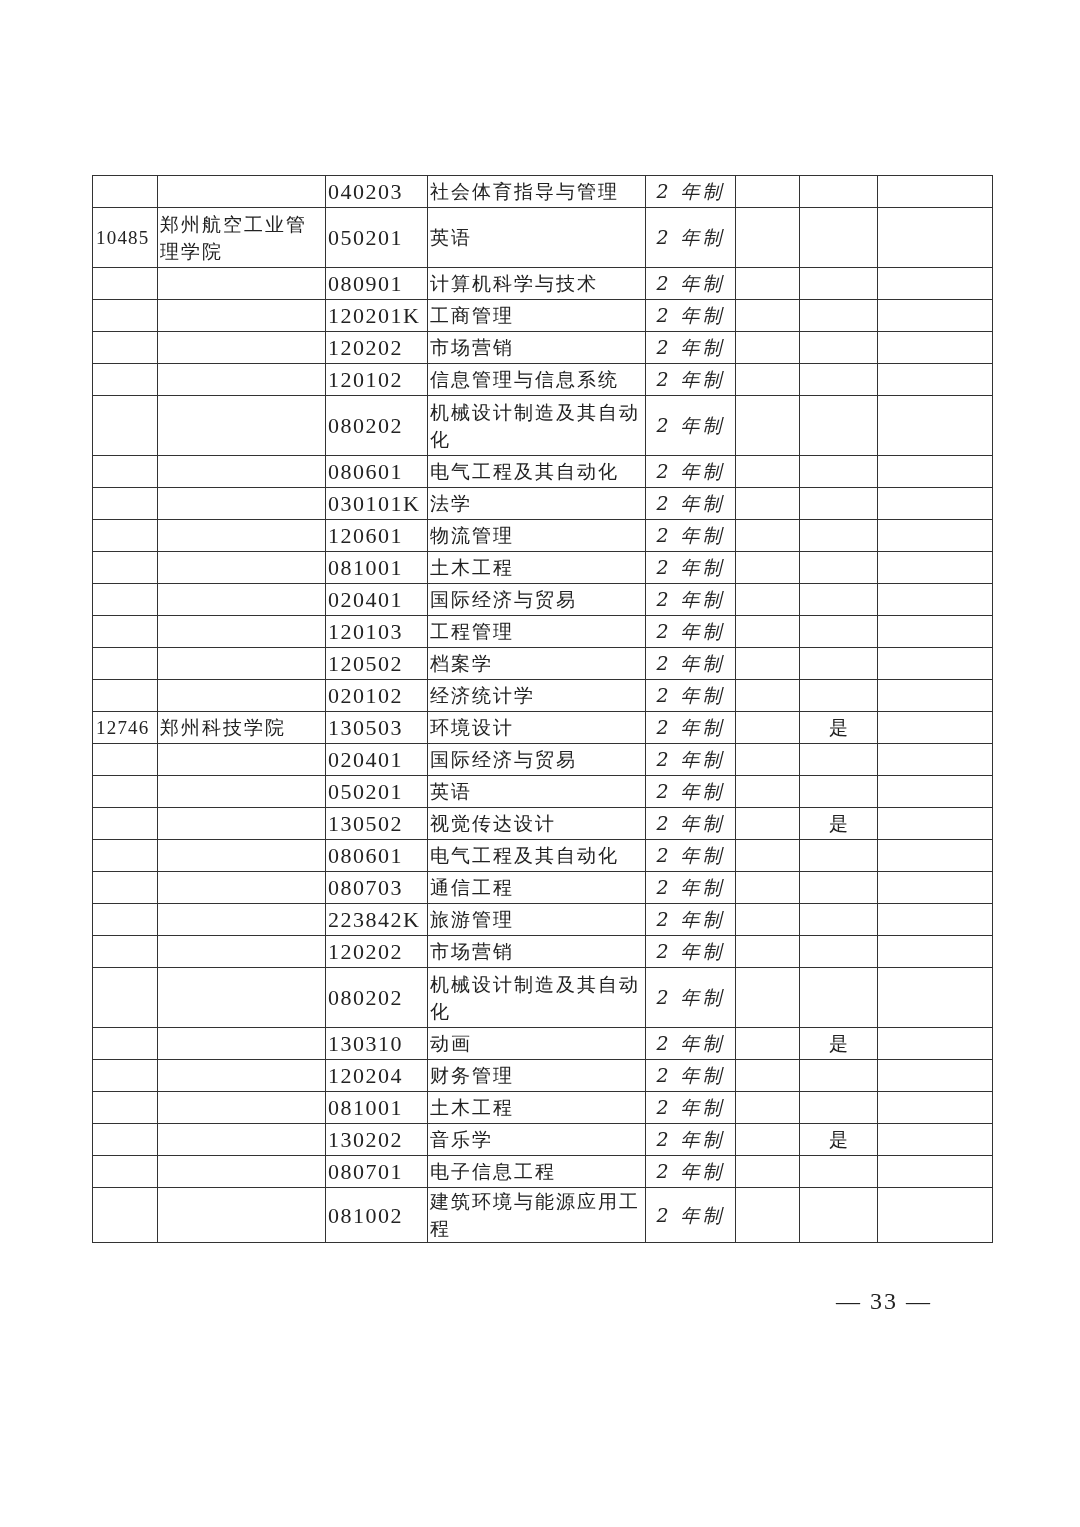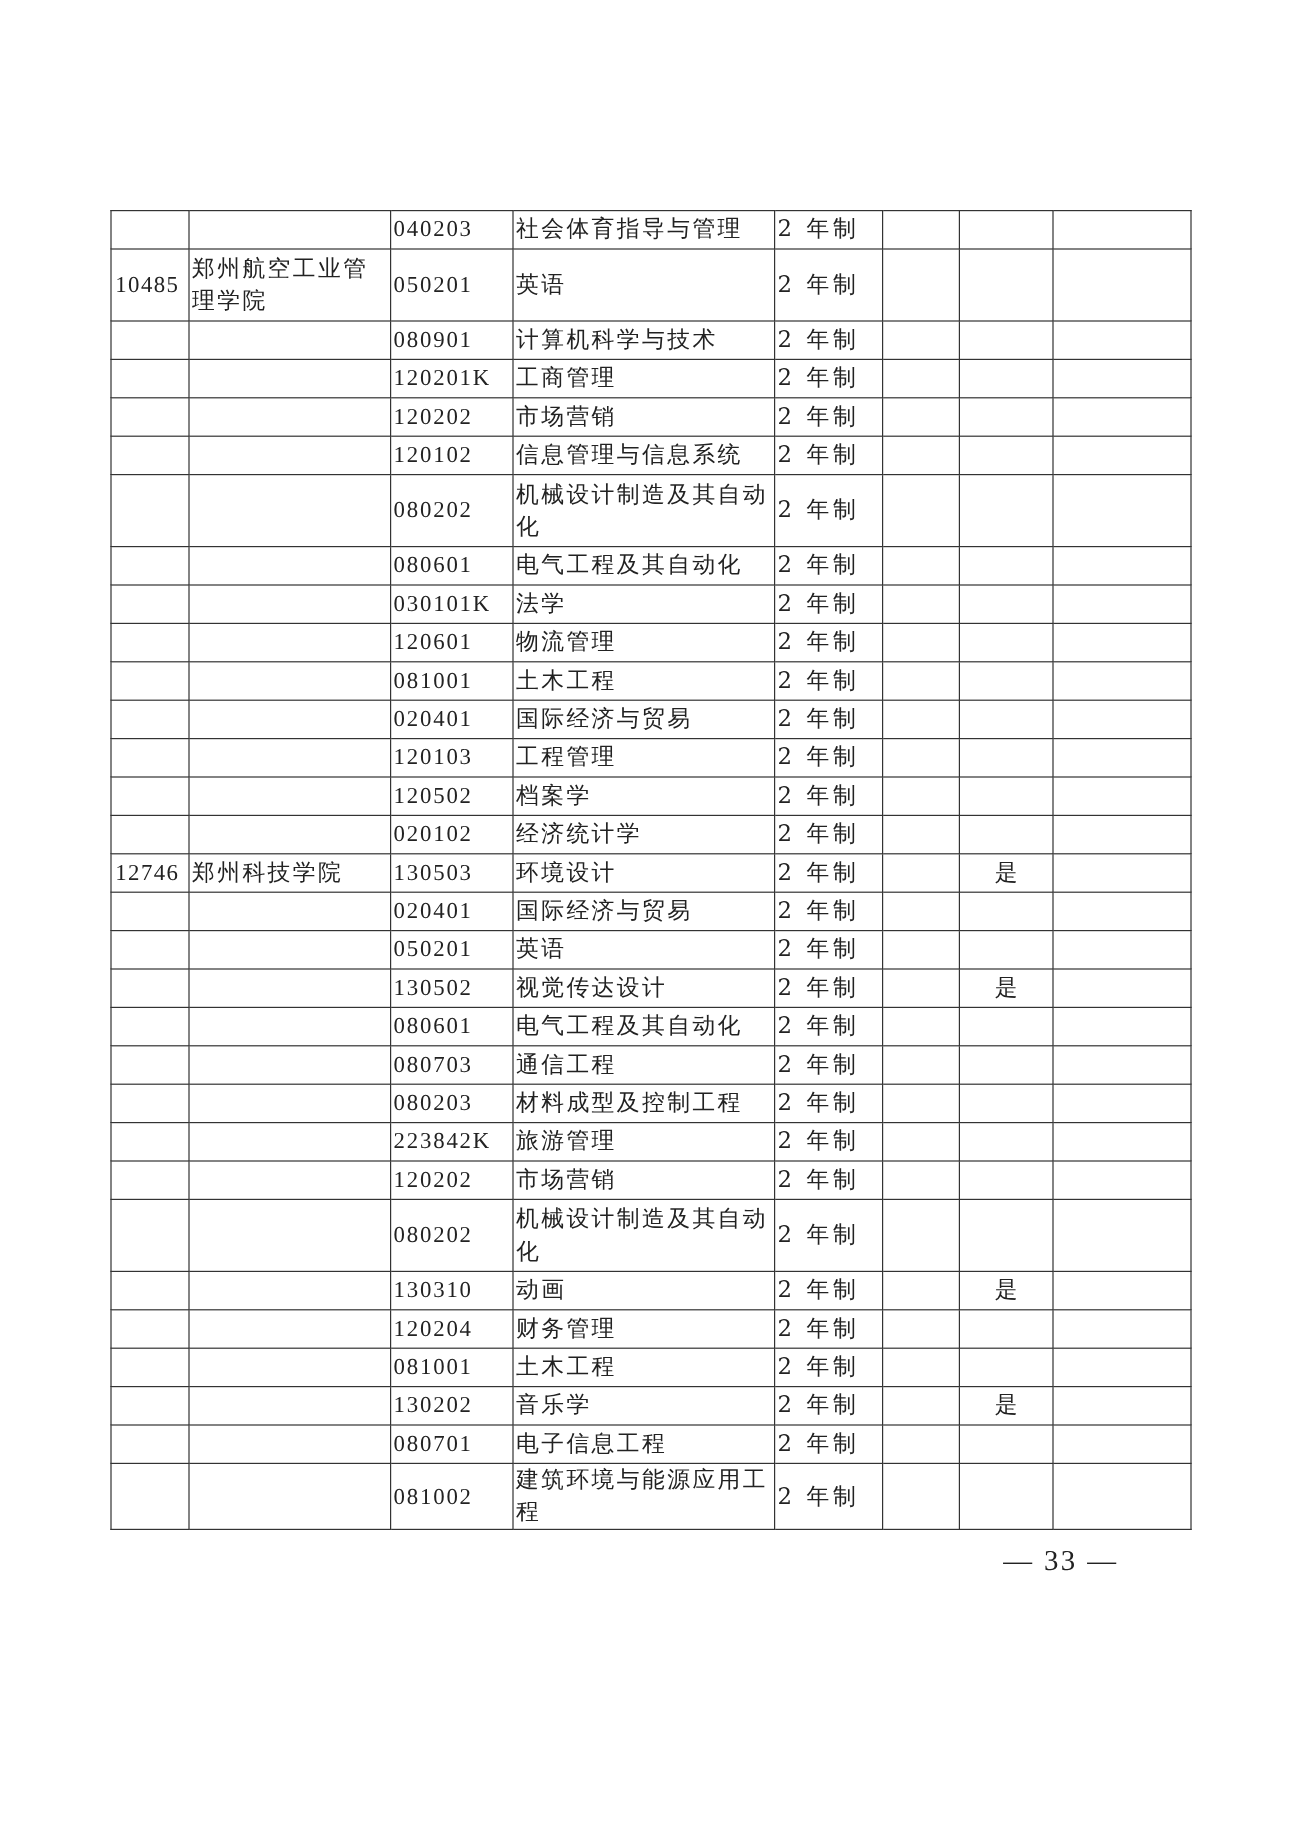--- a/index.html
+++ b/index.html
@@ -1,24 +1,24 @@
 <!DOCTYPE html>
 <html><head>
 <meta charset="utf-8">
 <style>
   html, body { margin:0; padding:0; background:#ffffff; }
   body { width:1080px; height:1527px; position:relative; overflow:hidden;
          font-family:"DejaVu Serif","Liberation Serif",serif; color:#222; }
   table { position:absolute; left:92px; top:175px; border-collapse:collapse; table-layout:fixed; }
   td { border:1.3px solid #333; padding:0 2px; font-size:19px; vertical-align:middle; line-height:27px; overflow:hidden; }
-  td.code { font-family:"Liberation Serif",serif; font-size:19px; letter-spacing:1.5px; padding-left:2px; }
+  td.code { font-family:"Liberation Serif",serif; font-size:22px; letter-spacing:1.5px; padding-left:2px; }
   td.uid  { font-family:"Liberation Serif",serif; font-size:19px; letter-spacing:1.2px; padding-left:3px; }
   td.name { letter-spacing:2px; }
   td.major { letter-spacing:2px; }
-  td.dur { text-align:left; letter-spacing:3px; }
+  td.dur { text-align:center; letter-spacing:3px;font-style:italic; }
   td.flag { text-align:center; }
   .pageno { position:absolute; left:836px; top:1288px; font-family:"Liberation Serif",serif; font-size:24px; letter-spacing:2px; }
 </style>
 </head>
 <body>
 
 <table>
   <colgroup>
     <col style="width:65px">
     <col style="width:168px">
@@ -236,30 +236,20 @@
         <td class="code">080703</td>
         <td class="major">通信工程</td>
         <td class="dur">2 年制</td>
         <td class="flag"></td>
         <td class="flag"></td>
         <td class="flag"></td>
       </tr>
       <tr style="height: 32px;">
         <td class="uid"></td>
         <td class="name"></td>
-        <td class="code">080203</td>
-        <td class="major">材料成型及控制工程</td>
-        <td class="dur">2 年制</td>
-        <td class="flag"></td>
-        <td class="flag"></td>
-        <td class="flag"></td>
-      </tr>
-      <tr style="height: 32px;">
-        <td class="uid"></td>
-        <td class="name"></td>
         <td class="code">223842K</td>
         <td class="major">旅游管理</td>
         <td class="dur">2 年制</td>
         <td class="flag"></td>
         <td class="flag"></td>
         <td class="flag"></td>
       </tr>
       <tr style="height: 32px;">
         <td class="uid"></td>
         <td class="name"></td>

